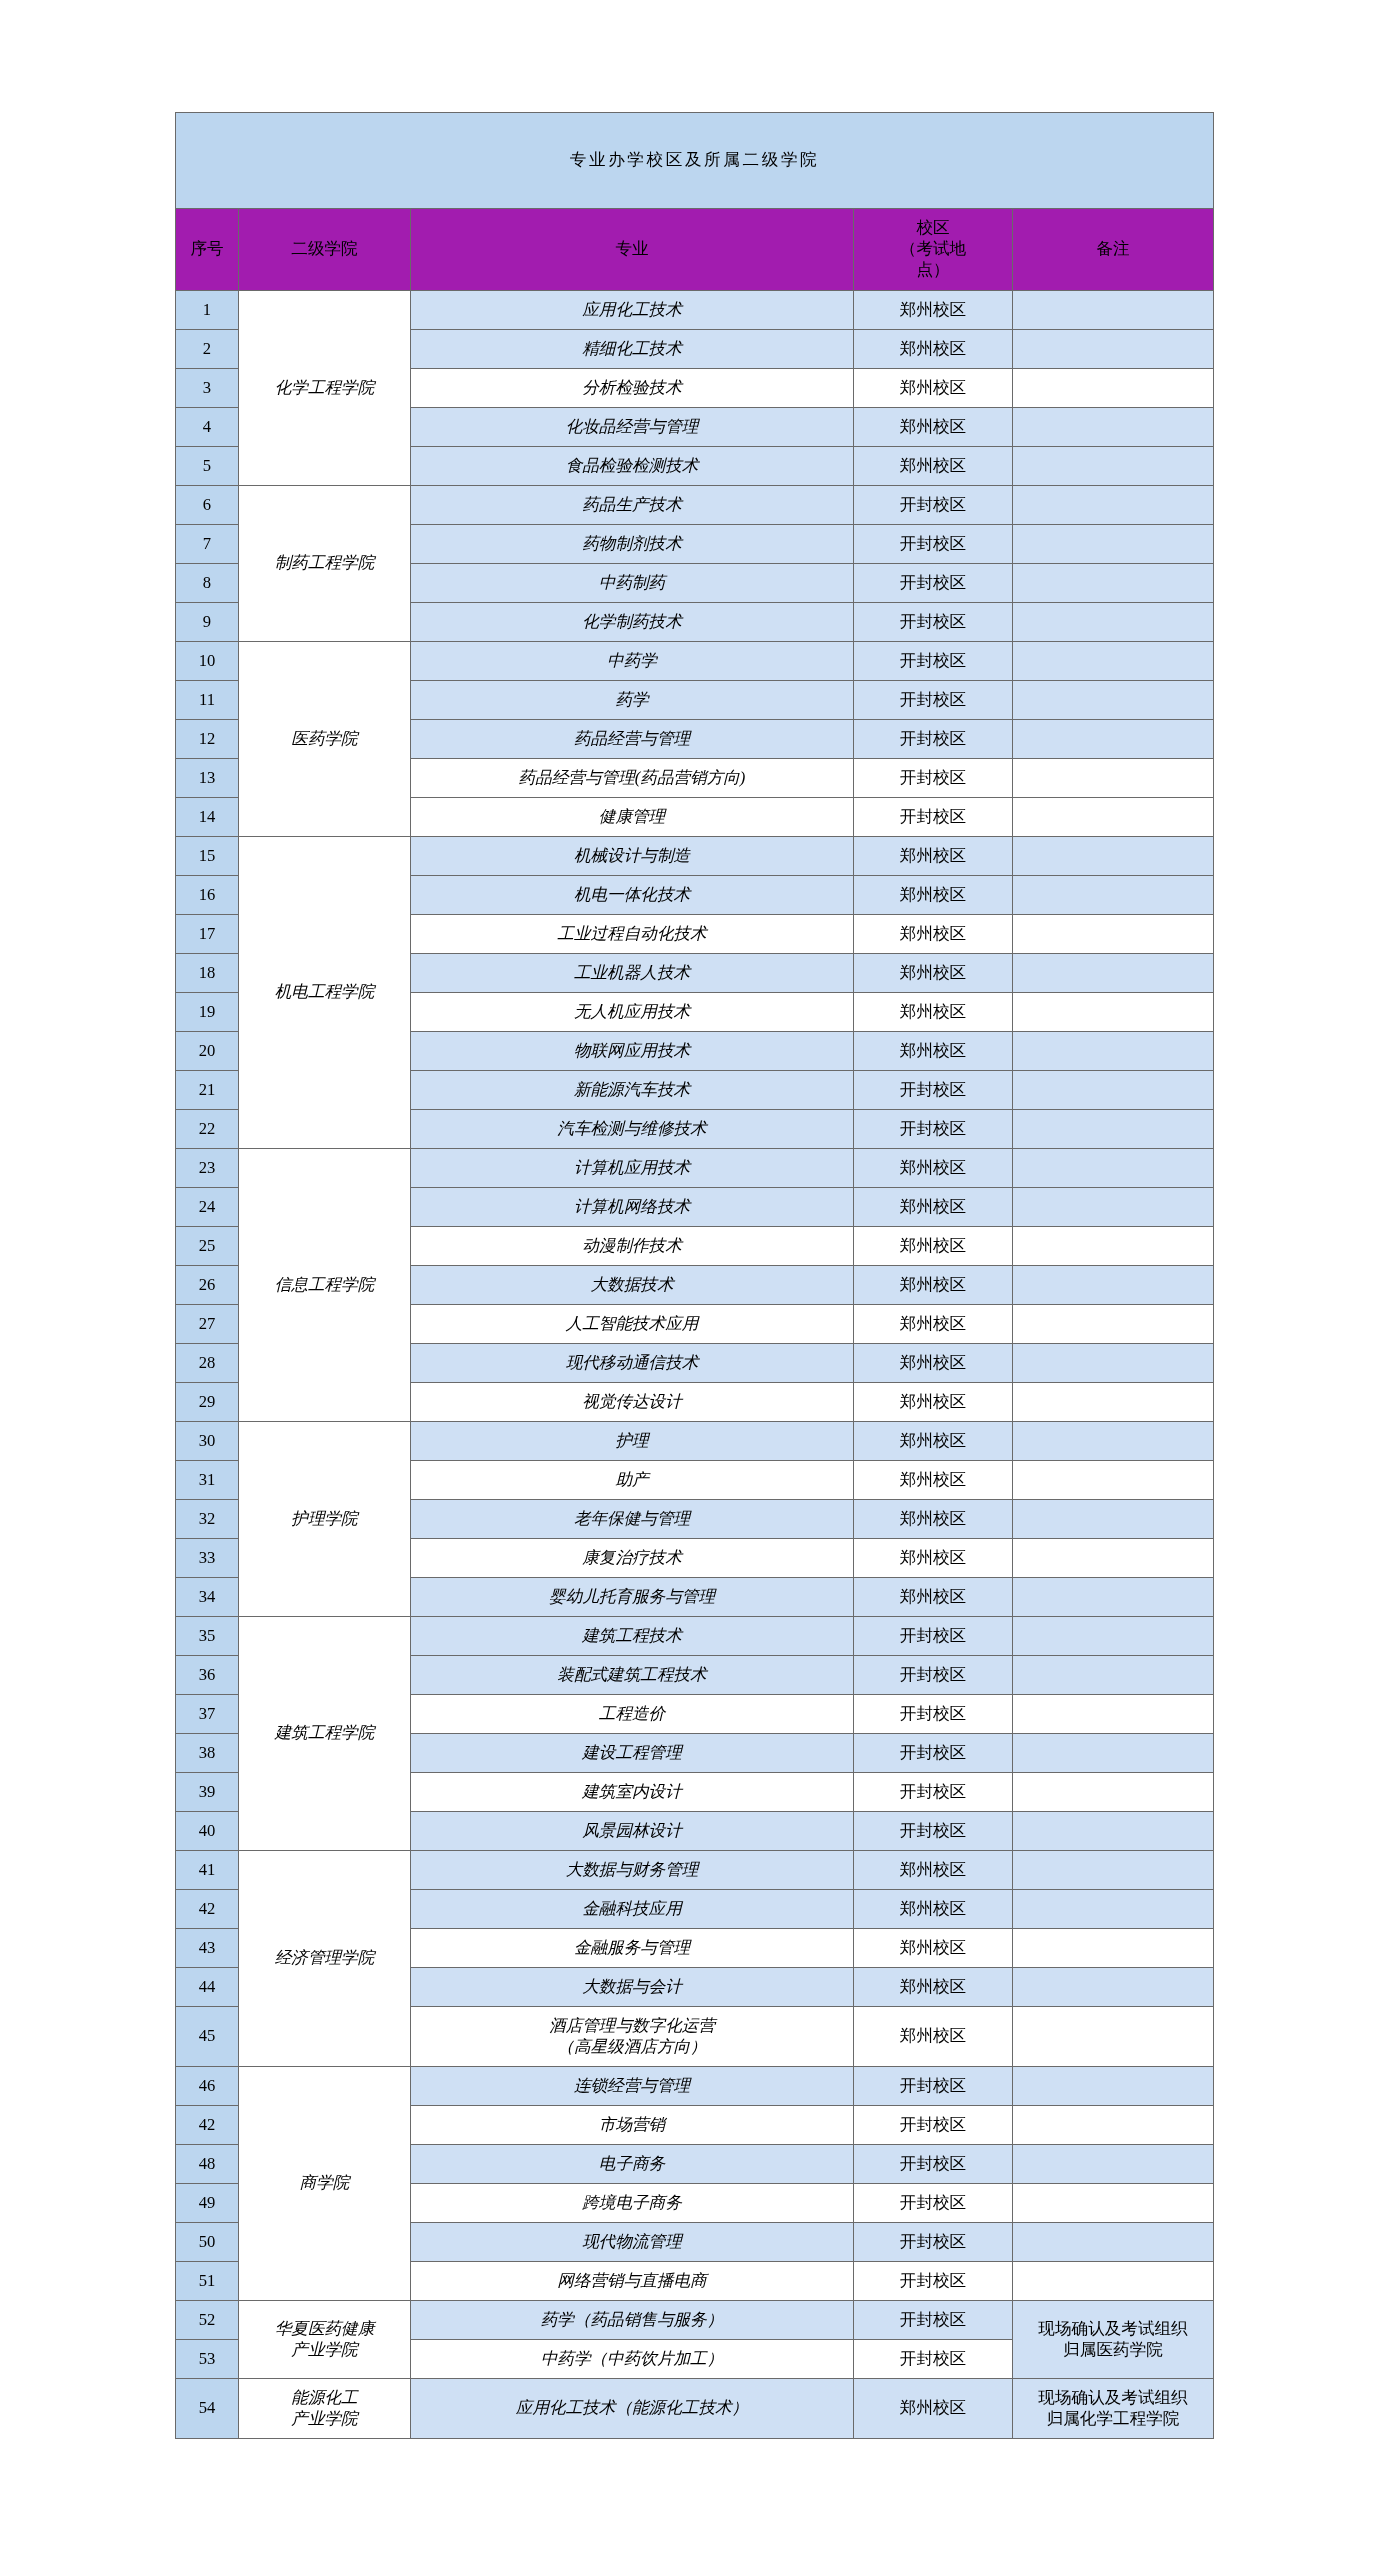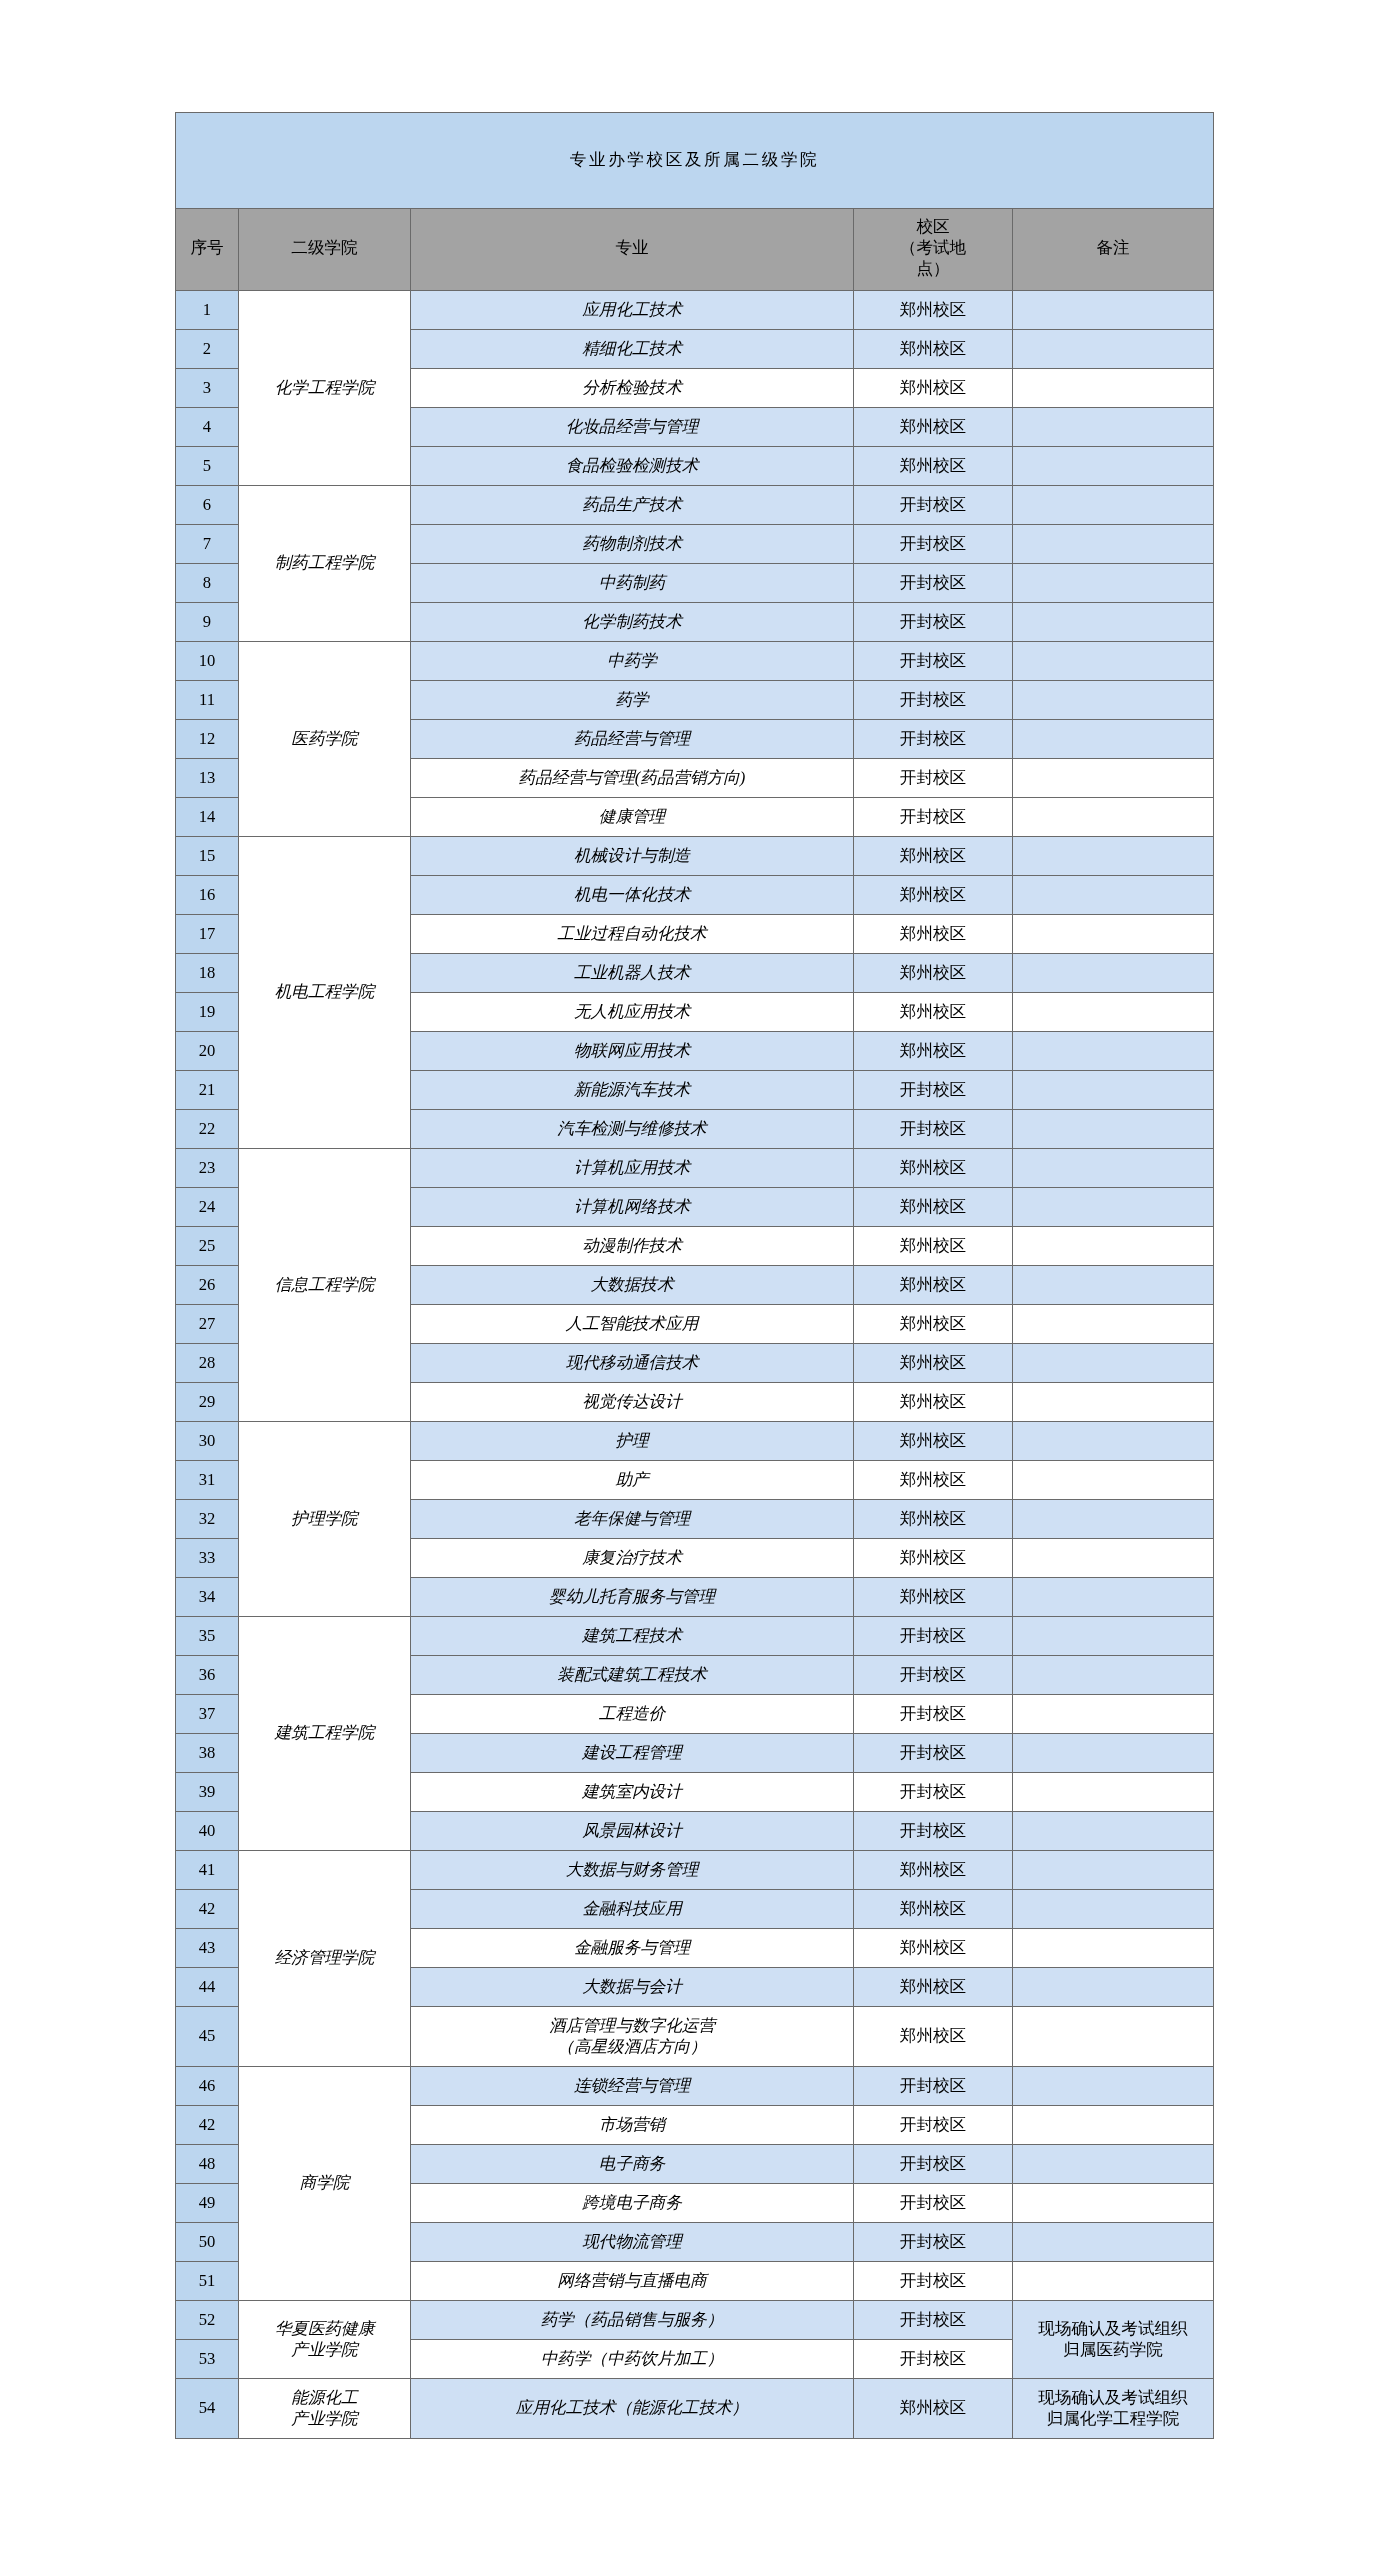--- a/index.html
+++ b/index.html
@@ -42,25 +42,24 @@
   }
   .title-cell {
     background: #bcd6ef;
     font-size: 33px;
     font-weight: bold;
     letter-spacing: 2.6px;
     height: 95px;
     font-family: "Liberation Serif", "DejaVu Serif", serif;
   }
   .hdr td {
-    background: #a3a3a3;
+    background: #a21caf;
     font-size: 19px;
     height: 81px;
     padding: 3.5px 1.8px;
-    font-family: Liberation Mono, monospace;
   }
   .col-no    { width: 63px; }
   .col-dept  { width: 172px; }
   .col-major { width: 443px; }
   .col-camp  { width: 159px; }
   .col-note  { width: 201px; }
 
   td.no-cell {
     background: #bcd6ef;
     font-size: 17.5px;

